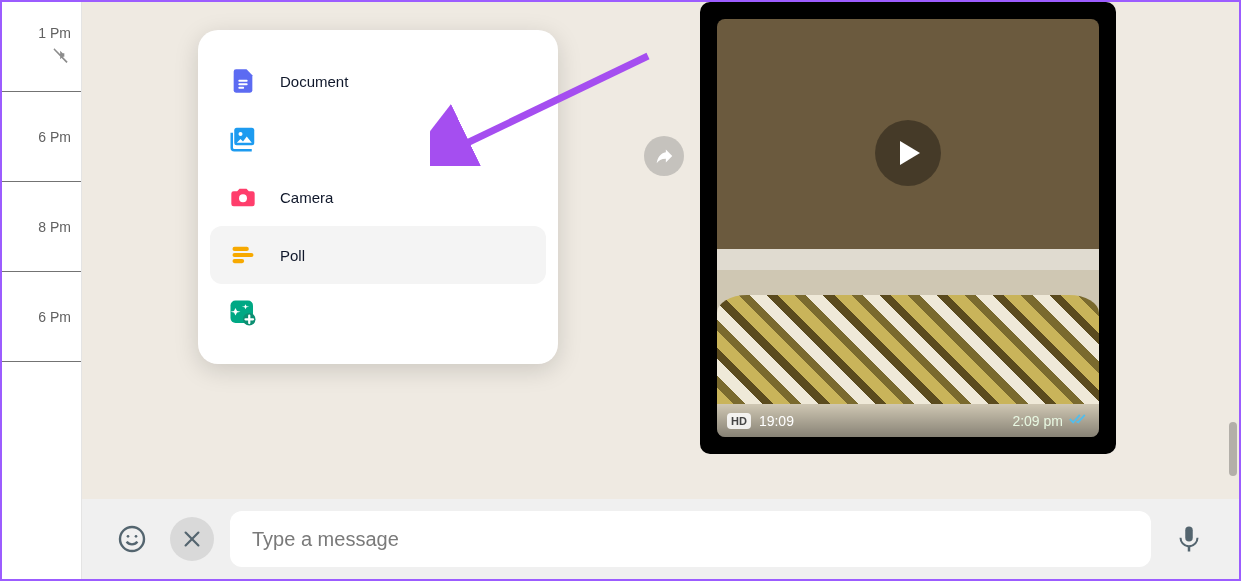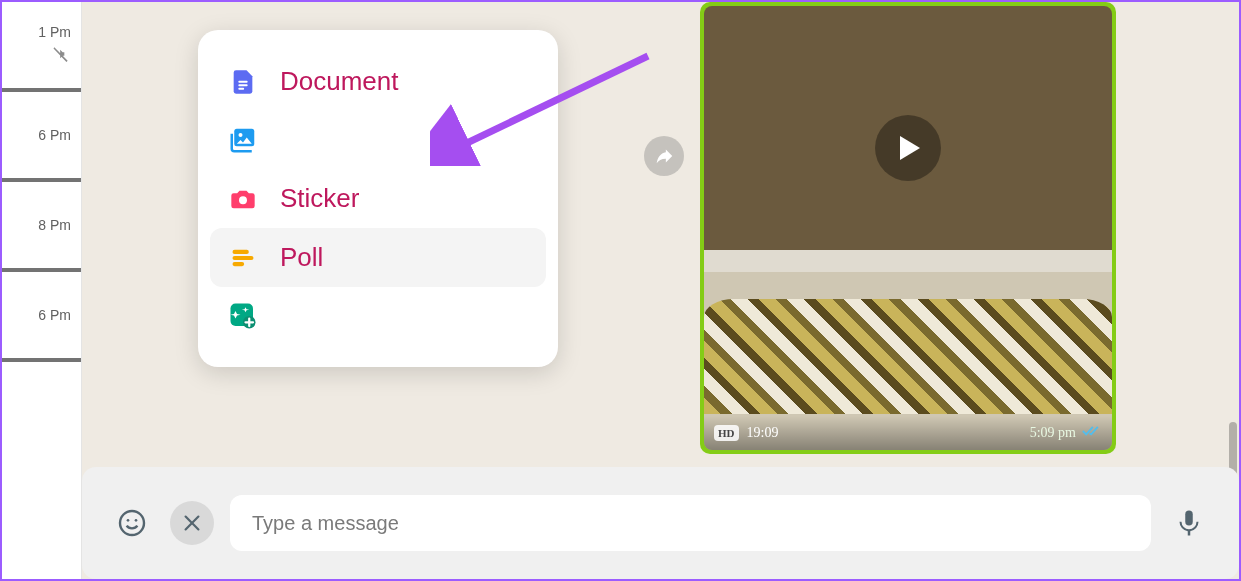--- a/index.html
+++ b/index.html
@@ -16,21 +16,21 @@
     position: absolute;
     left: 0; top: 0;
     width: 80px; height: 100%;
     background: #fff;
     border-right: 1px solid #e4e4e4;
     display: flex;
     flex-direction: column;
   }
   .sidebar-item {
     height: 90px;
-    border-bottom: 4px solid #737373;
+    border-bottom: 1px solid #737373;
     display: flex;
     flex-direction: column;
     align-items: flex-end;
     justify-content: center;
     padding-right: 10px;
     font-size: 14px;
     color: #616161;
   }
   .mute-ic { color: #8c8c8c; margin-top: 4px; }
   .chat-area {
@@ -50,22 +50,22 @@
     border-radius: 20px;
     box-shadow: 0 6px 24px rgba(0,0,0,0.15);
     padding: 22px 12px;
   }
   .menu-row {
     display: flex;
     align-items: center;
     gap: 22px;
     padding: 14px 18px;
     border-radius: 12px;
-    font-size: 26px;
-    color: #be185d;
+    font-size: 15px;
+    color: #0f172a;
     cursor: pointer;
   }
   .menu-row.hovered { background: #f4f4f4; }
   .menu-ic {
     width: 30px; height: 30px;
     display: flex; align-items: center; justify-content: center;
     flex-shrink: 0;
   }
   
   .arrow {
@@ -81,24 +81,23 @@
     width: 40px; height: 40px;
     border-radius: 50%;
     background: rgba(120,120,120,0.35);
     display: flex; align-items: center; justify-content: center;
   }
   
   .video-bubble {
     position: absolute;
     left: 698px; top: 0;
     width: 416px; height: 452px;
-    background: #84cc16;
+    background: #000000;
     border-radius: 10px;
-    padding: 4px;
-    font-family: Liberation Serif, serif;
+    padding: 17px;
   }
   .video-inner {
     width: 100%; height: 100%;
     position: relative;
     border-radius: 8px;
     background: linear-gradient(#6b5a3e 0 55%, #e0dbd0 55% 60%, #cfc7b3 60% 100%);
     overflow: hidden;
   }
   .play-btn {
     position: absolute;
@@ -143,27 +142,26 @@
     background:
       repeating-linear-gradient(45deg,
         #c9b45a 0 12px, #7a6a2e 12px 20px, #efe9d8 20px 32px, #5b4b1e 32px 40px);
     filter: blur(0.3px);
     border-radius: 30px 30px 0 0 / 18px 18px 0 0;
   }
   
   .composer {
     position: absolute;
     left: 80px; right: 0; bottom: 0;
-    height: 112px;
+    height: 80px;
     background: #f0f0f0;
     display: flex;
     align-items: center;
     padding: 0 28px;
     gap: 16px;
-    border-radius: 14px;
   }
   .comp-ic {
     width: 44px; height: 44px;
     display: flex; align-items: center; justify-content: center;
     color: #54656f;
     cursor: pointer;
   }
   .close-btn {
     background: #d9d9d9;
     border-radius: 50%;
@@ -222,21 +220,21 @@
 <div class="video-bubble">
   <div class="video-inner">
     <div class="bed-pattern"></div>
     <div class="play-btn">
       <span class="play-tri"></span>
     </div>
     <div class="video-footer">
       <span class="hd-badge">HD</span>
       <span>19:09</span>
       <span class="vf-right">
-        <span>5:09 pm</span>
+        <span>2:09 pm</span>
         <span class="ticks">
           <svg width="20" height="14" viewBox="0 0 24 16" fill="none" stroke="#53bdeb" stroke-width="2.2">
               <path d="M1 8l4 4L13 3"></path>
               <path d="M9 11l2 1L19 3"></path>
             </svg>
         </span>
       </span>
     </div>
   </div>
 </div>
@@ -263,21 +261,21 @@
         </svg>
     </span>
   </div>
   <div class="menu-row">
     <span class="menu-ic">
       <svg width="28" height="28" viewBox="0 0 24 24" fill="#ff3e6c">
           <path d="M4 7h3l2-2h6l2 2h3a2 2 0 0 1 2 2v9a2 2 0 0 1-2 2H4a2 2 0 0 1-2-2V9a2 2 0 0 1 2-2z"></path>
           <circle cx="12" cy="13" r="3.4" fill="#fff"></circle>
         </svg>
     </span>
-    <span>Sticker</span>
+    <span>Camera</span>
   </div>
   <div class="menu-row hovered">
     <span class="menu-ic">
       <svg width="28" height="28" viewBox="0 0 24 24" fill="#f7a900">
           <rect x="3" y="5" width="14" height="3.6" rx="1.8"></rect>
           <rect x="3" y="10.2" width="18" height="3.6" rx="1.8"></rect>
           <rect x="3" y="15.4" width="10" height="3.6" rx="1.8"></rect>
         </svg>
     </span>
     <span>Poll</span>

